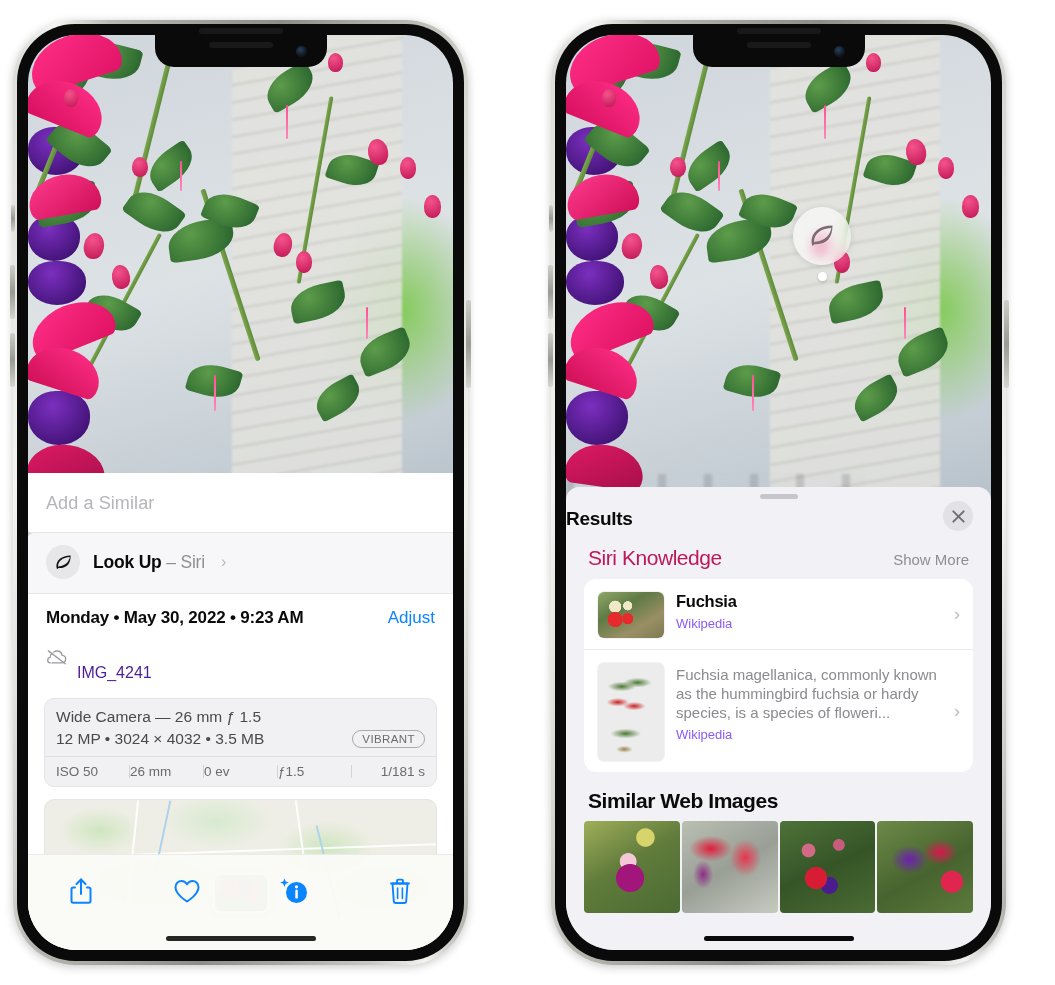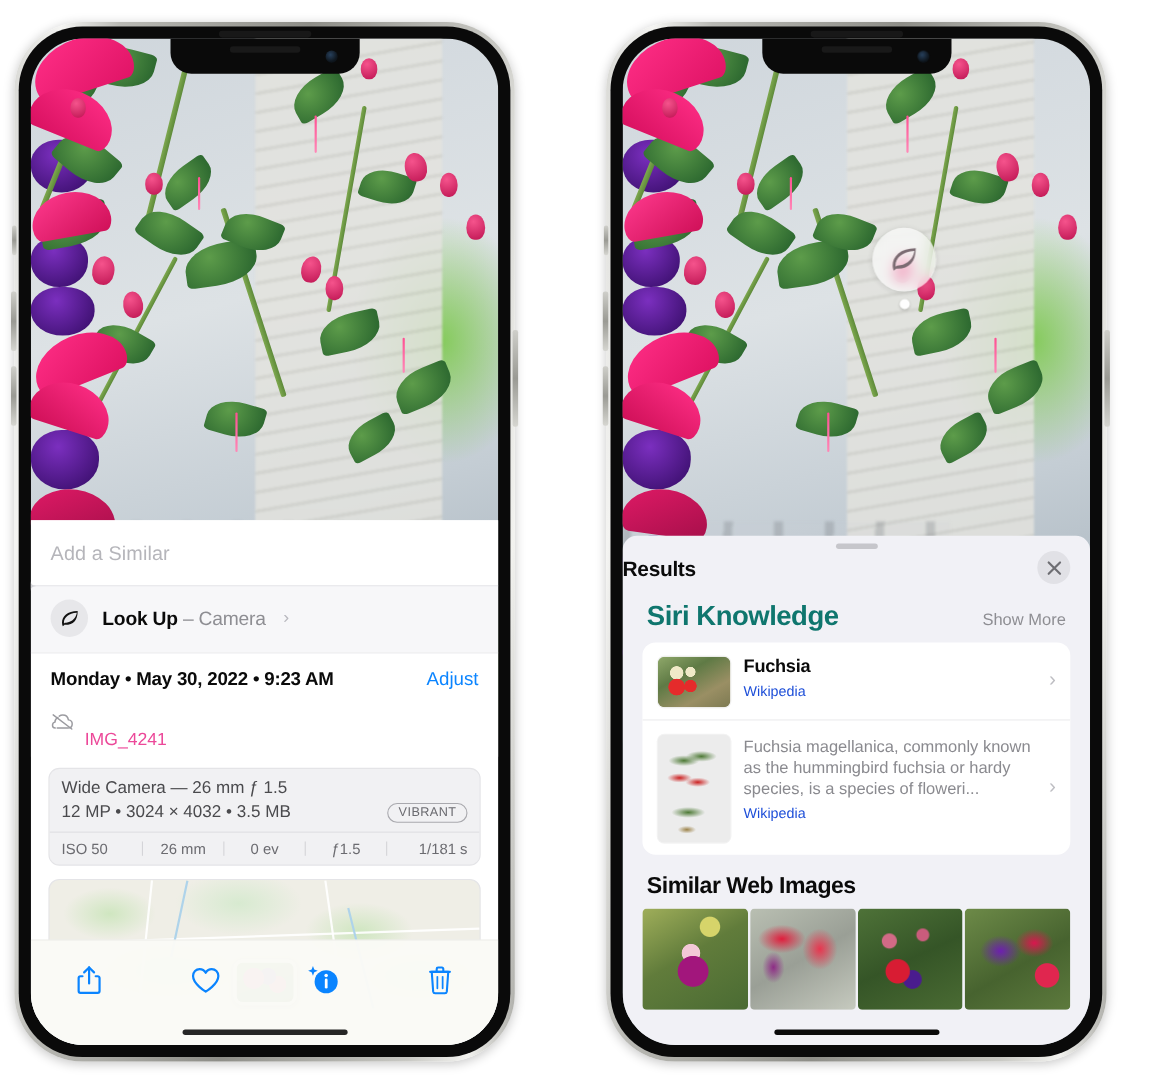--- a/index.html
+++ b/index.html
@@ -116,21 +116,21 @@
   .sp1 { left: -7px; top: -7px; font-size: 15px; }
   .lookup-text { font-size: 17.5px; font-weight: 700; color: #0a0a0a; letter-spacing: -.2px; }
   .lookup-text .plain { font-weight: 400; color: #8e8e93; }
   .chev-sm { color: #b8b8be; font-size: 16px; margin-left: 3px; }
 
   .meta-block { padding: 14px 18px 6px 18px; border-top: 1px solid #e7e7ea; background: #fff; }
   .meta-line1 { display: flex; align-items: baseline; justify-content: space-between; }
   .meta-date { font-size: 17px; font-weight: 700; color: #0a0a0a; letter-spacing: -.2px; }
   .adjust { font-size: 17px; color: #0a84ff; }
   .meta-line2 { display: flex; align-items: center; gap: 9px; margin-top: 7px; }
-  .filename { font-size: 16px; color: #ec4899; margin-top: 29px; }
+  .filename { font-size: 16px; color: #4c1d95; margin-top: 29px; }
 
   .exif-card {
     margin: 10px 16px 0 16px; border-radius: 10px; overflow: hidden;
     background: #f1f1f3; border: 1px solid #e4e4e7;
   }
   .exif-head {
     display: flex; align-items: center; justify-content: space-between;
     padding: 8px 11px; background: #e3e3e6;
   }
   .exif-device { font-size: 16px; font-weight: 700; color: #111; letter-spacing: -.2px; }
@@ -149,21 +149,21 @@
   .exif-row2 { display: flex; align-items: center; justify-content: space-between; margin-top: 4px; }
   .exif-size { font-size: 15.5px; color: #4a4a4d; }
   .vibrant {
     border: 1px solid #a9a9ae; color: #6b6b70; font-size: 11.5px;
     padding: 2px 9px; border-radius: 9px; letter-spacing: .4px;
   }
   .exif-foot {
     display: flex; align-items: center; border-top: 1px solid #dfdfe2;
     padding: 7px 11px; font-size: 13.5px; color: #6b6b70;
   }
-  .exif-foot span { flex: 1; text-align: center; }
+  .exif-foot span { flex: 1; text-align: left; }
   .exif-foot span:first-child { text-align: left; }
   .exif-foot span:last-child { text-align: right; }
   .exif-foot .sep { flex: 0 0 1px; height: 13px; background: #d4d4d8; }
 
   .map-card {
     margin: 12px 16px 0 16px; height: 120px; border-radius: 10px; overflow: hidden;
     position: relative; border: 1px solid #e4e4e7;
     background:
       radial-gradient(ellipse 60px 34px at 14% 26%, #cfe6c0, transparent 70%),
       radial-gradient(ellipse 80px 40px at 44% 18%, #d7ead0, transparent 72%),
@@ -220,21 +220,21 @@
   .results-title { font-size: 19px; font-weight: 700; color: #0a0a0a; letter-spacing: -.3px; }
   .close-btn {
     position: absolute; right: 18px; top: 2px;
     width: 30px; height: 30px; border-radius: 50%; background: #e1e1e6;
     display: flex; align-items: center; justify-content: center;
   }
   .section-head {
     display: flex; align-items: baseline; justify-content: space-between;
     padding: 0 22px 9px 22px;
   }
-  .section-title { font-size: 25px; font-weight: 700; color: #0f766e; letter-spacing: -.45px; }
+  .section-title { font-size: 21px; font-weight: 400; color: #be185d; letter-spacing: -.45px; }
   .show-more { font-size: 15px; color: #8e8e93; }
   .know-card {
     margin: 0 18px; background: #fff; border-radius: 12px; overflow: hidden;
   }
   .know-item { display: flex; padding: 13px 14px 11px 14px; align-items: flex-start; gap: 12px; position: relative; }
   .know-item + .know-item { border-top: 1px solid #ebebed; }
   .thumb { border-radius: 6px; flex: 0 0 auto; overflow: hidden; box-shadow: 0 0 0 1px rgba(0,0,0,.05); }
   .thumb-a {
     width: 66px; height: 46px;
     background:
@@ -251,21 +251,21 @@
       radial-gradient(ellipse 16px 6px at 55% 44%, #cc2222, transparent 70%),
       radial-gradient(ellipse 20px 7px at 36% 24%, #4e7a36, transparent 70%),
       radial-gradient(ellipse 20px 7px at 60% 20%, #4e7a36, transparent 70%),
       radial-gradient(ellipse 22px 7px at 42% 72%, #4e7a36, transparent 70%),
       radial-gradient(ellipse 12px 5px at 40% 88%, #9c8248, transparent 70%),
       #ececec;
   }
   .know-text { flex: 1; min-width: 0; padding-right: 18px; }
   .know-title { font-size: 16.5px; font-weight: 700; color: #0a0a0a; letter-spacing: -.25px; }
   .know-desc { font-size: 15px; line-height: 19px; color: #8a8a8f; margin-top: 2px; }
-  .know-src { font-size: 13px; color: #1d4ed8; margin-top: 5px; }
+  .know-src { font-size: 13px; color: #8b5cf6; margin-top: 5px; }
   .chev-row {
     position: absolute; right: 13px; top: 50%; transform: translateY(-50%);
     color: #bdbdc2; font-size: 19px;
   }
   .similar-head { padding: 17px 22px 8px 22px; }
   .similar-title { font-size: 21px; font-weight: 700; color: #0a0a0a; letter-spacing: -.45px; }
   .similar-strip { display: flex; gap: 2px; padding: 0 18px; }
   .sim {
     flex: 1; height: 92px; border-radius: 4px; overflow: hidden;
   }
@@ -390,21 +390,21 @@
 
           <div class="lookup-row">
             <span class="sparkle sp1">✦</span>
 
             <span class="leaf-circle">
               <svg width="19" height="19" viewBox="0 0 24 24" aria-hidden="true">
                 <path d="M21 3C9 3 3 9.5 3 16.5c0 1.6.4 3 .9 4.1l1.8-1.5c-.3-.8-.5-1.7-.5-2.6C5.2 10.8 10.6 5.6 20 5.2c-1.2 6.2-5.2 10-11 11.2-.9.2-1.8.3-2.7.3l-2.4 2c1 .2 2 .3 3 .3C16 19 21 13.5 21 3z" fill="#111"></path>
               </svg>
             </span>
             <span class="lookup-text">
-              <span>Look Up</span><span class="plain"> – </span><span class="plain">Camera</span>
+              <span>Look Up</span><span class="plain"> – </span><span class="plain">Siri</span>
             </span>
             <span class="chev-sm">›</span>
           </div>
 
           <div class="meta-block">
             <div class="meta-line1">
               <span class="meta-date">Monday • May 30, 2022 • 9:23 AM</span>
               <span class="adjust">Adjust</span>
             </div>
             <div class="meta-line2">

